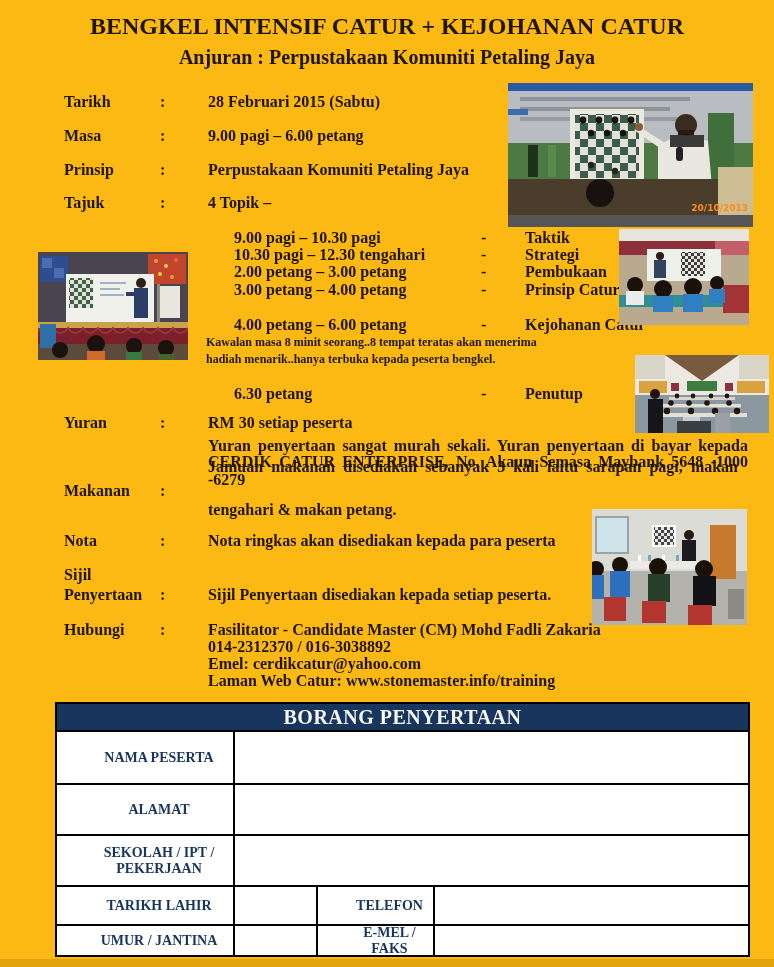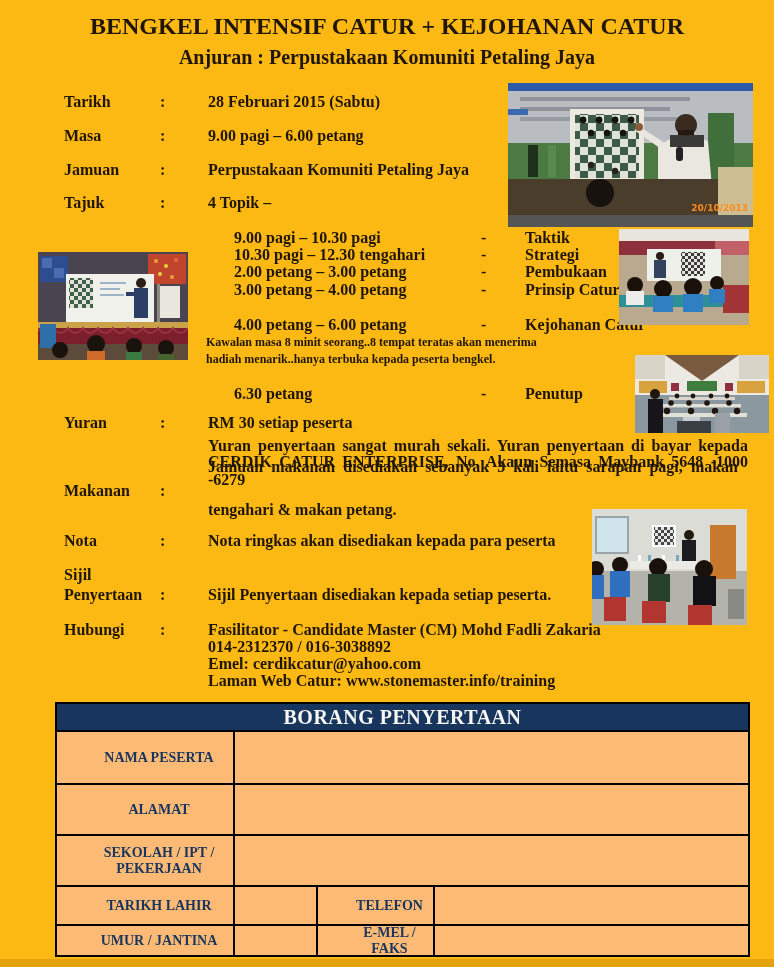--- a/index.html
+++ b/index.html
@@ -26,21 +26,21 @@
   .pline{font-size:16px;line-height:18px;white-space:nowrap;}
   .photo{overflow:hidden;background:#555;}
   .photo svg{display:block;}
   
   .form{
     left:55px;top:702px;width:691px;height:251px;
     border:2px solid #000;
     display:grid;
     grid-template-columns:178px 83px 117px 313px;
     grid-template-rows:28px 53px 51px 51px 39px 29px;
-    background:#fdba74;
+    background:#ffffff;
   }
   .cell{border-right:2px solid #000;border-bottom:2px solid #000;box-sizing:border-box;
         display:flex;align-items:center;justify-content:center;padding-left:28px;}
   .cell.lastcol{border-right:none;}
   .cell.lastrow{border-bottom:none;}
   .formheader{
     grid-column:1/5;background:#18355E;color:#F7F7F4;
     font-size:20px;letter-spacing:0.5px;
     display:flex;align-items:center;justify-content:center;
     border-bottom:2px solid #000;box-sizing:border-box;
@@ -57,21 +57,21 @@
   <div class="abs subtitle">Anjuran : Perpustakaan Komuniti Petaling Jaya</div>
   <div class="abs title">BENGKEL INTENSIF CATUR + KEJOHANAN CATUR</div>
 
   <div class="abs inforow" style="top:93px">
     <span class="lbl">Tarikh</span><span class="col">:</span><span>28 Februari 2015 (Sabtu)</span>
   </div>
   <div class="abs inforow" style="top:127px">
     <span class="lbl">Masa</span><span class="col">:</span><span>9.00 pagi – 6.00 petang</span>
   </div>
   <div class="abs inforow" style="top:161px">
-    <span class="lbl">Jamuan</span><span class="col">:</span><span>Perpustakaan Komuniti Petaling Jaya</span>
+    <span class="lbl">Prinsip</span><span class="col">:</span><span>Perpustakaan Komuniti Petaling Jaya</span>
   </div>
   <div class="abs inforow" style="top:194px">
     <span class="lbl">Tajuk</span><span class="col">:</span><span>4 Topik –</span>
   </div>
 
   <div class="abs schedrow" style="top:229px">
     <span class="time">9.00 pagi – 10.30 pagi</span><span class="dash">-</span><span>Taktik</span>
   </div>
   <div class="abs schedrow" style="top:246px">
     <span class="time">10.30 pagi – 12.30 tengahari</span><span class="dash">-</span><span>Strategi</span>

